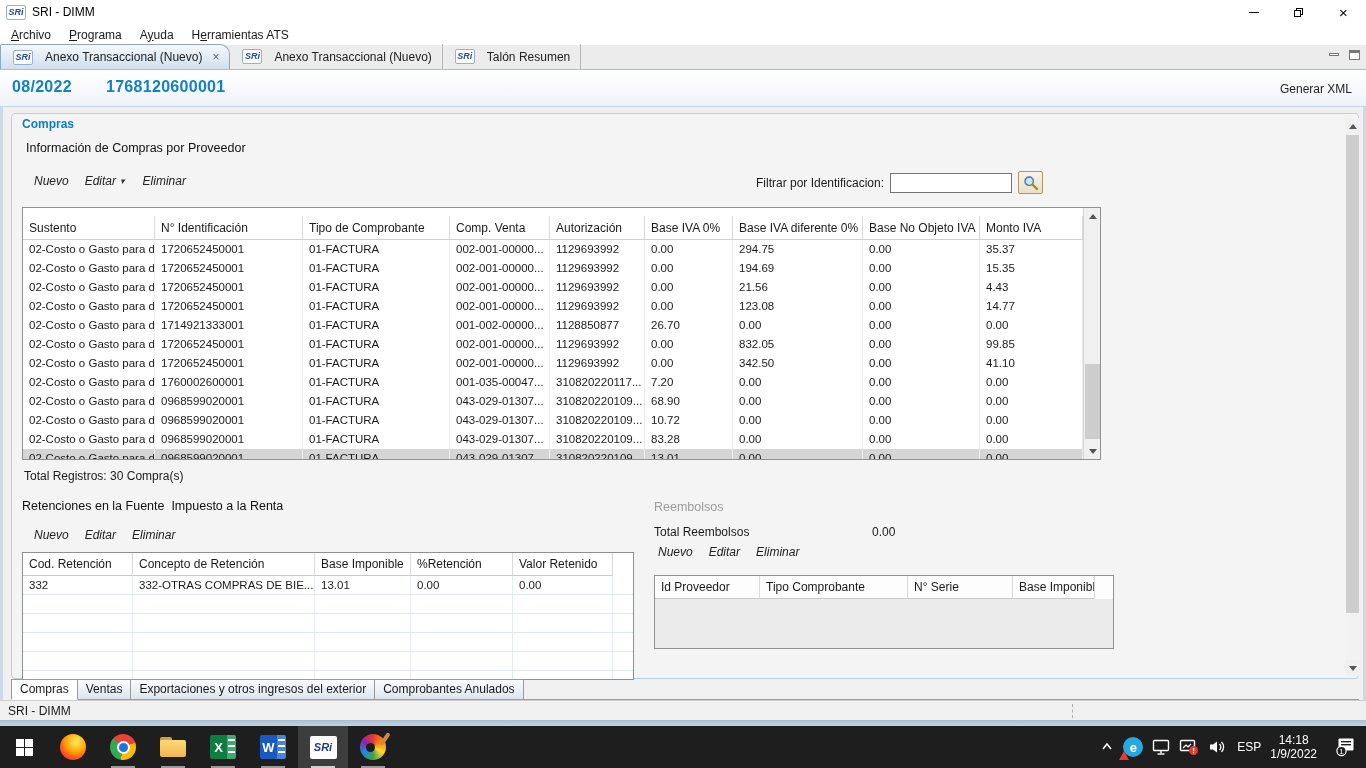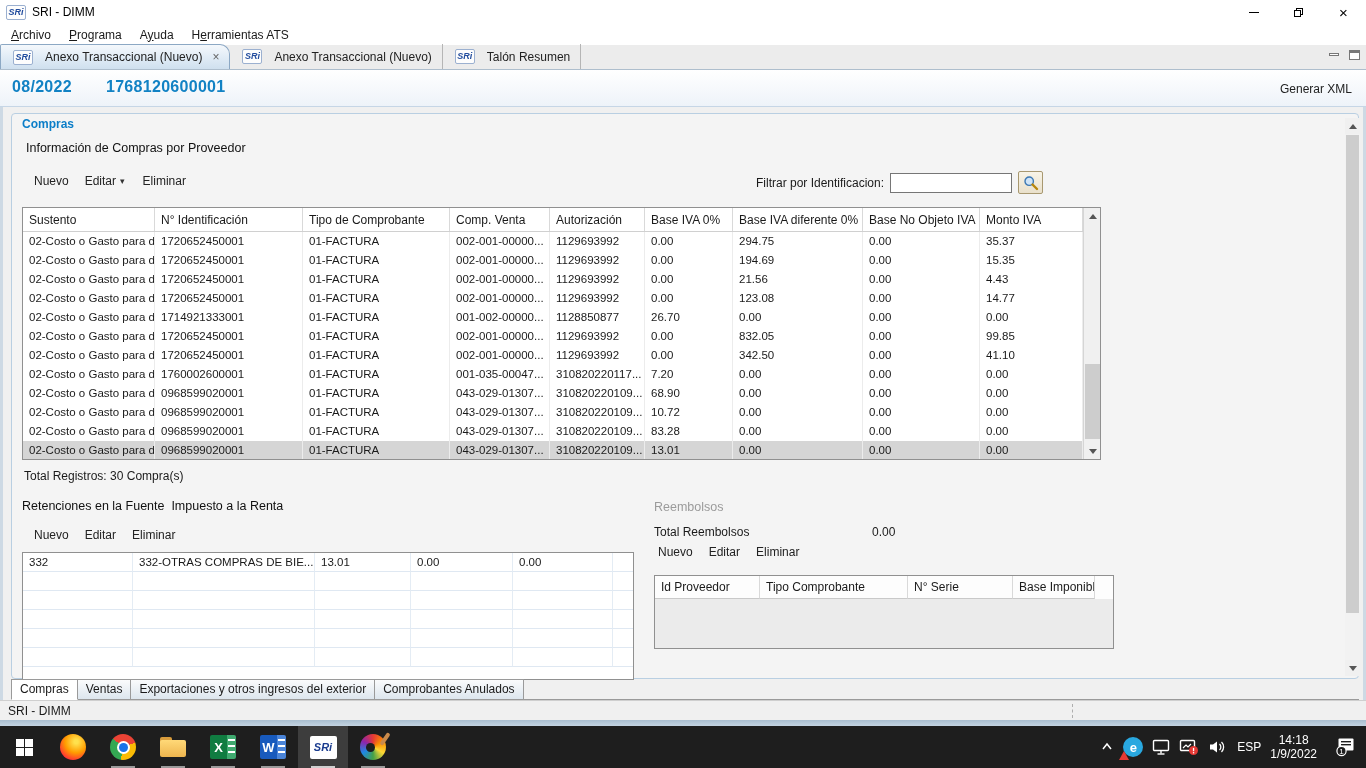--- a/index.html
+++ b/index.html
@@ -37,34 +37,34 @@
   
   .hdrband { position:absolute; left:0; top:70px; width:1366px; height:37px; background:linear-gradient(#ffffff,#eef3f9); border-bottom:1px solid #c6d6e6; }
   .hdrtext { position:absolute; left:12px; top:8px; display:flex; gap:34px; color:#1282c4; font-size:16px; font-weight:bold; letter-spacing:.3px; }
   .genxml { position:absolute; right:14px; top:12px; font-size:12px; color:#222; cursor:default; }
 
   
   .content { position:absolute; left:0; top:107px; width:1366px; height:593px; background:#f0f0f0; border-left:3px solid #cdd9e4; border-right:3px solid #cdd9e4; }
   .groupbox { position:absolute; left:8px; top:6px; width:1348px; height:566px; border:1px solid #b9cfe2; border-radius:4px; background:#f4f4f4; }
   .glabel { position:absolute; left:10px; top:3px; color:#0c7ec8; font-weight:bold; font-size:12px; }
   .sectitle { position:absolute; font-weight:normal; font-size:12.5px; color:#111; }
-  .tbar { position:absolute; display:flex; align-items:center; }
+  .tbar { position:absolute; display:flex; align-items:center;font-style:italic; }
   .tbtn { padding:3px 8px; font-size:12px; color:#222; }
   .ddarrow { font-size:9px; color:#333; padding:0 10px 0 2px; }
 
   .filterrow { position:absolute; left:744px; top:57px; display:flex; align-items:center; gap:6px; }
   .filterrow label { font-size:12px; }
   .filterinput { width:122px; height:20px; border:1px solid #767676; background:#fff; font-size:12px; padding:0 3px; font-family:"Liberation Sans",sans-serif; }
   .searchbtn { width:25px; height:23px; background:linear-gradient(#f8f4e8,#e9e0cb); border:1px solid #a89870; border-radius:2px; display:flex; align-items:center; justify-content:center; }
 
   
   .mtable { position:absolute; left:10px; top:93px; width:1079px; height:253px; background:#fff; border:1px solid #909090; overflow:hidden; }
   .mrow { display:flex; height:19px; line-height:19px; font-size:11.5px; white-space:nowrap; }
   .mrow > div { padding-left:6px; border-right:1px solid #ececec; overflow:hidden; flex-shrink:0; }
-  .mrow.mhead { height:24px; line-height:24px; font-size:12px; border-bottom:1px solid #d0d0d0; }
+  .mrow.mhead { height:24px; line-height:24px; font-size:12px; border-bottom:1px solid #d0d0d0;margin-top:8px; }
   .mrow.mhead > div { border-right:1px solid #d9d9d9; }
   .mrow > div:nth-of-type(1){width:132px} .mrow > div:nth-of-type(2){width:148px}
   .mrow > div:nth-of-type(3){width:147px} .mrow > div:nth-of-type(4){width:100px}
   .mrow > div:nth-of-type(5){width:95px}  .mrow > div:nth-of-type(6){width:88px}
   .mrow > div:nth-of-type(7){width:130px} .mrow > div:nth-of-type(8){width:117px}
   .mrow > div:nth-of-type(9){width:103px}
   .mrow.sel { background:#d5d5d5; }
   .mbody { width:1060px; }
 
   
@@ -398,20 +398,28 @@
 
       <div class="totallabel">Total Registros: 30 Compra(s)</div>
 
       <div class="sectitle" style="left:10px; top:385px;">Retenciones en la Fuente&nbsp; Impuesto a la Renta</div>
       <div class="tbar" style="left:14px; top:411px;">
         <span class="tbtn">Nuevo</span>
         <span class="tbtn">Editar</span>
         <span class="tbtn">Eliminar</span>
       </div>
       <div class="rtable">
+        <div class="rrow rhead">
+
+        <div>Cod. Retención</div>
+            <div>Concepto de Retención</div>
+            <div>Base Imponible</div>
+            <div>%Retención</div>
+            <div>Valor Retenido</div>
+          </div>
         <div>
 
             <div class="rrow">
               <div>332</div>
               <div>332-OTRAS COMPRAS DE BIE...</div>
               <div>13.01</div>
               <div>0.00</div>
               <div>0.00</div>
               <div></div>
             </div>

